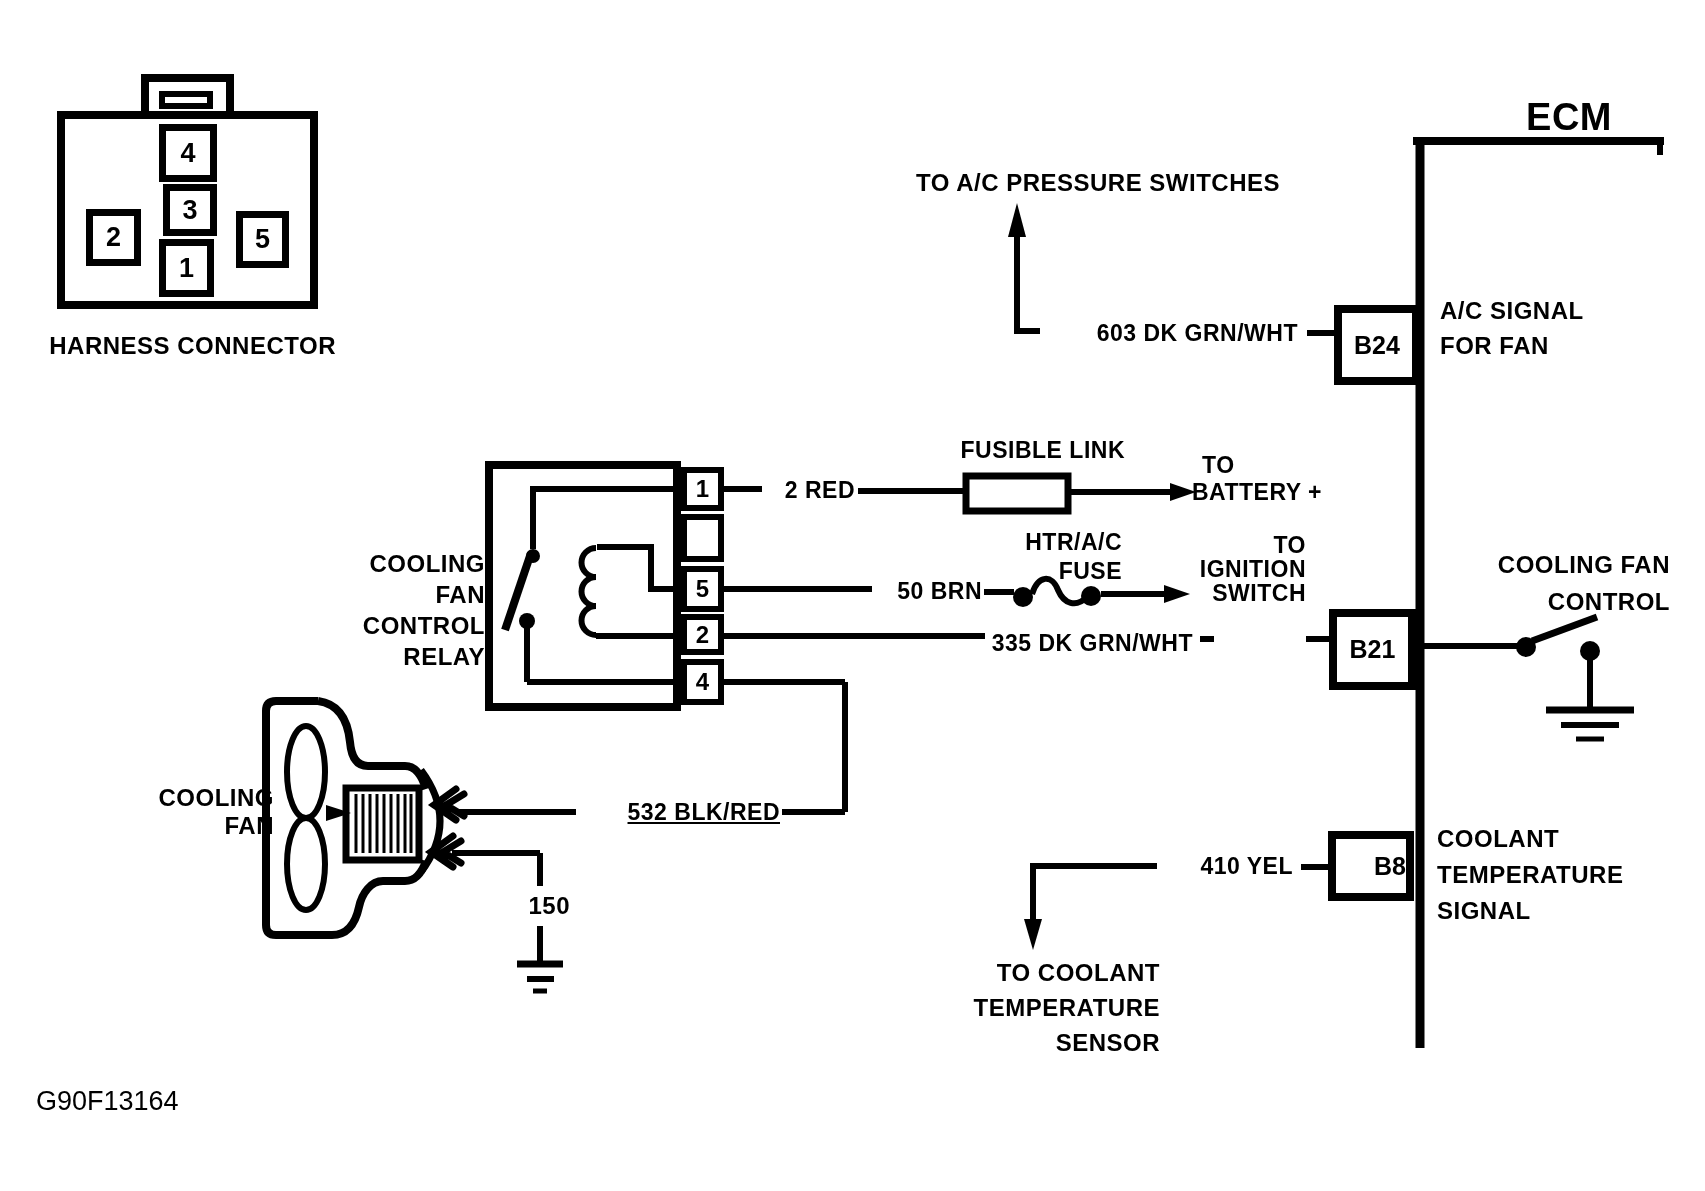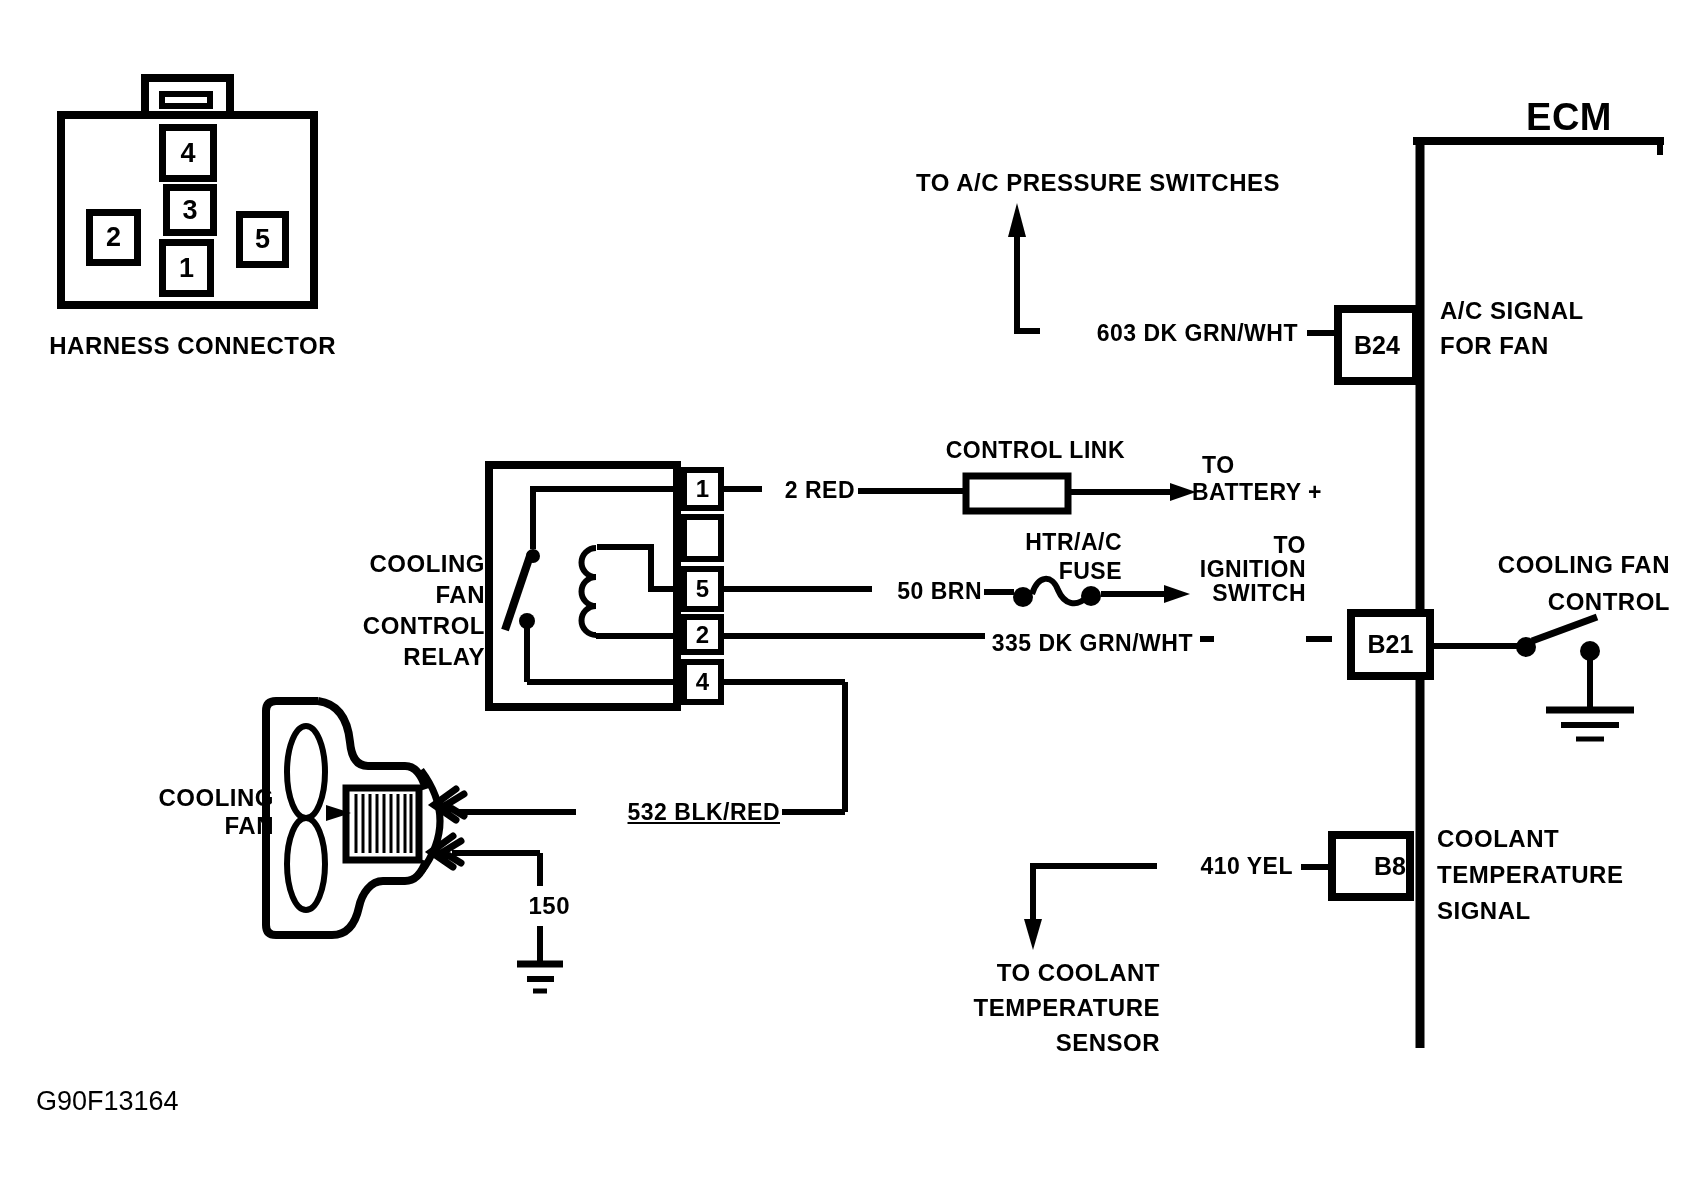--- a/index.html
+++ b/index.html
@@ -156,39 +156,39 @@
   <div class="lbl ctr" style="left:315px; top:548px; width:170px; font-size:24px; line-height:31px;">
     <div>COOLING</div>
     <div>FAN</div>
     <div>CONTROL</div>
     <div>RELAY</div>
   </div>
 
   <div class="box" style="left:1334px; top:291px; width:86px; height:80px; border-width:8px; font-size:25px;margin-top:14px;">
       <span>B24</span>
     </div>
-  <div class="box" style="left:1329px; top:609px; width:87px; height:71px; border-width:8px; font-size:25px;margin-left:18px;">
+  <div class="box" style="left:1329px; top:609px; width:87px; height:81px; border-width:8px; font-size:25px;">
       <span>B21</span>
     </div>
   <div class="box" style="left:1328px; top:831px; width:86px; height:70px; border-width:8px; font-size:25px;justify-content:flex-end;">
       <span>B8</span>
     </div>
 
   <div class="lbl ctr" style="left:1462px; top:96px; width:150px; font-size:38px;">ECM</div>
 
   <div class="lbl ctr" style="left:790px; top:169px; width:490px; font-size:24px;">TO A/C PRESSURE SWITCHES</div>
 
   <div class="lbl ctr" style="left:1048px; top:320px; width:250px; font-size:23px;">603 DK GRN/WHT</div>
 
   <div class="lbl" style="left:1440px; top:293px; font-size:24px; line-height:35px;">
     <div>A/C SIGNAL</div>
     <div>FOR FAN</div>
   </div>
 
-  <div class="lbl ctr" style="left:925px; top:437px; width:200px; font-size:23px;">CONTROL LINK</div>
+  <div class="lbl ctr" style="left:925px; top:437px; width:200px; font-size:23px;">FUSIBLE LINK</div>
 
   <div class="lbl ctr" style="left:755px; top:477px; width:100px; font-size:23px;">2 RED</div>
 
   <div class="lbl" style="left:1192px; top:452px; font-size:23px; line-height:27px;">
     <div style="padding-left:10px;">TO</div>
     <div>BATTERY +</div>
   </div>
 
   <div class="lbl ctr" style="left:1000px; top:528px; width:122px; font-size:23px; line-height:29px;">
     <div>HTR/A/C</div>

